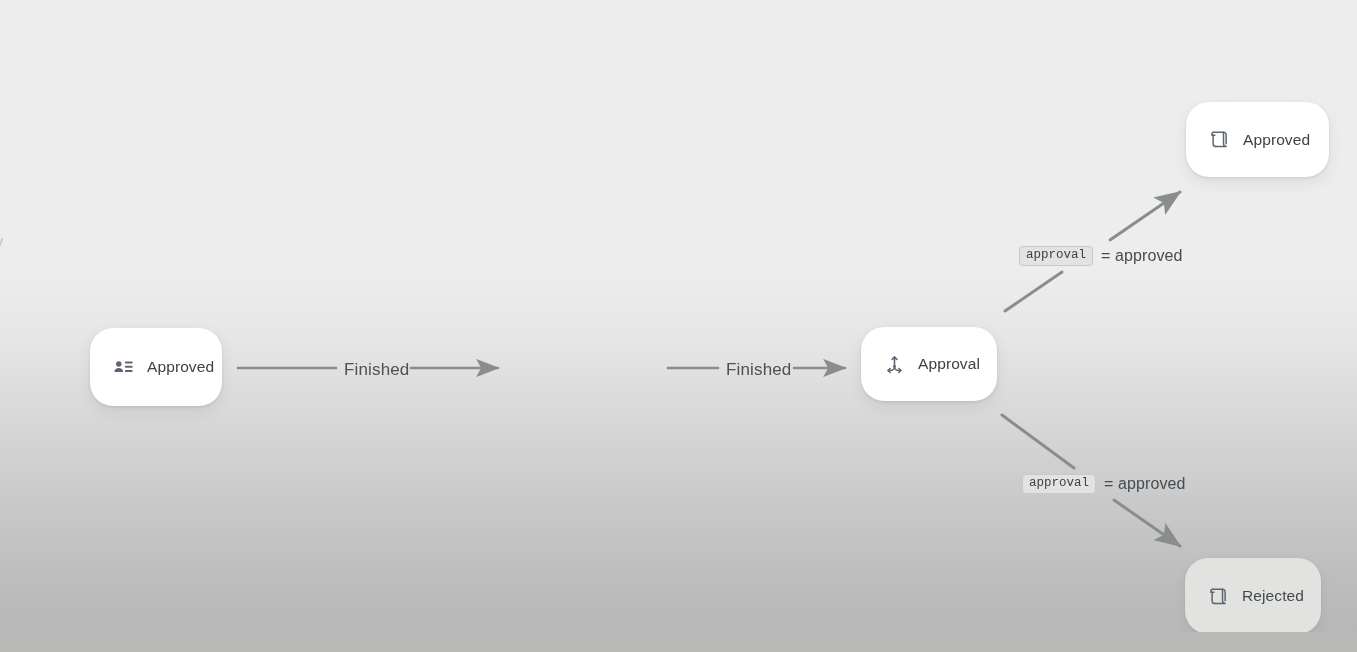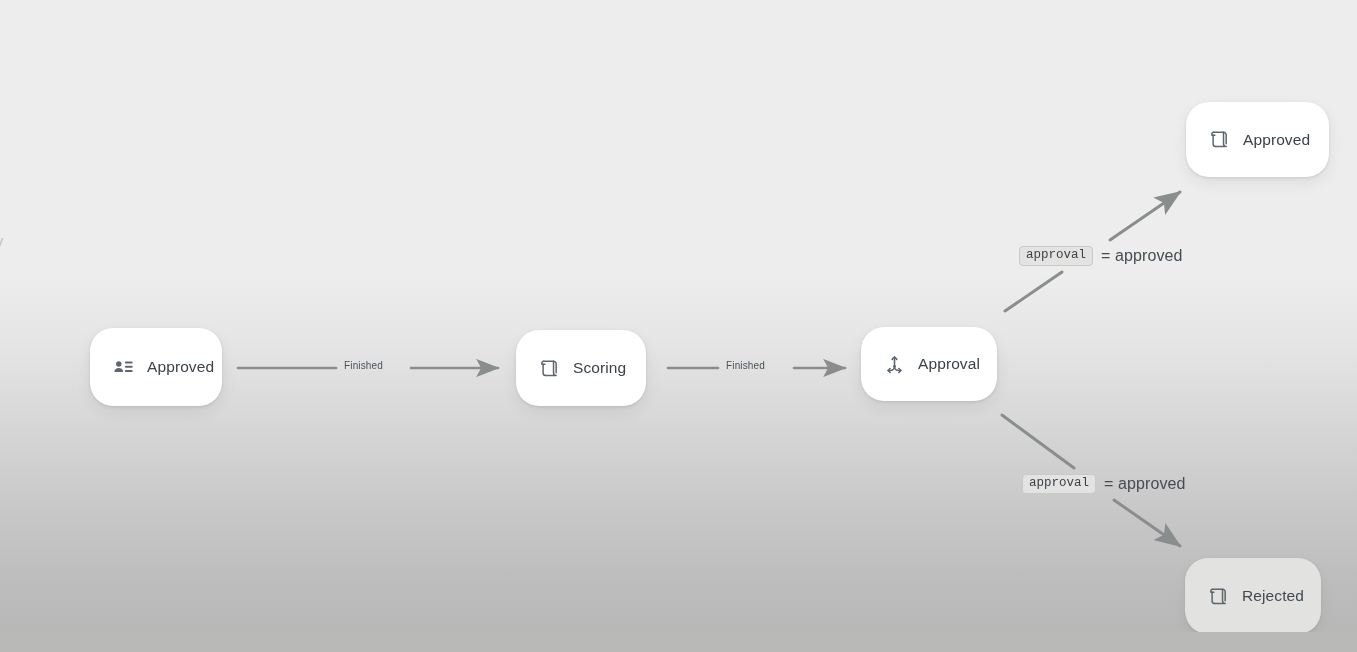--- a/index.html
+++ b/index.html
@@ -96,21 +96,21 @@
   #node-approval { left: 861px; top: 327px; width: 136px; height: 74px; }
   #node-approved { left: 1186px; top: 102px; width: 143px; height: 75px; }
   #node-rejected { left: 1185px; top: 558px; width: 136px; height: 76px;
                    background: #e2e2e0;
                    box-shadow: 0 1px 3px rgba(0,0,0,0.07), 0 5px 14px rgba(0,0,0,0.05); }
   #node-rejected .node-label { color: #424a51; }
 
   
   .edge-label {
     position: absolute;
-    font-size: 10px;
+    font-size: 17px;
     color: #4b5258;
     white-space: nowrap;
     letter-spacing: 0.15px;
     user-select: none;
   }
   #label-finished-1 { left: 344px; top: 360px; }
   #label-finished-2 { left: 726px; top: 360px; }
 
   .cond-label {
     position: absolute;
@@ -193,31 +193,20 @@
         <circle cx="6.6" cy="7.9" r="3.1" fill="#5d6670"></circle>
         <path d="M1.6 17.2c0-2.9 2.3-4.6 5-4.6s5 1.7 5 4.6z" fill="#5d6670"></path>
         <rect x="13.6" y="5.1" width="8.9" height="2.3" rx="1.1" fill="#5d6670"></rect>
         <rect x="13.6" y="10.0" width="8.9" height="2.3" rx="1.1" fill="#5d6670"></rect>
         <rect x="13.6" y="14.9" width="8.9" height="2.3" rx="1.1" fill="#5d6670"></rect>
       </svg>
     </span>
     <span class="node-label">Approved</span>
   </div>
 
-  <div class="node" id="node-scoring">
-    <span class="node-icon">
-      <svg viewBox="0 0 24 24" width="21" height="21" xmlns="http://www.w3.org/2000/svg" fill="none" stroke="#5d6670" stroke-width="1.7" stroke-linecap="round" stroke-linejoin="round">
-        <path d="M5.4 3.6h11.2v13.3a3 3 0 0 0 3 3H7.6"></path>
-        <path d="M5.4 3.6a2.1 2.1 0 0 0-2.1 2.1v1.5h3.4"></path>
-        <path d="M7.6 19.9a2.9 2.9 0 0 1-2.9-2.9V7.2"></path>
-        <path d="M16.6 3.6a3 3 0 0 1 3 3v10.3"></path>
-      </svg>
-    </span>
-    <span class="node-label">Scoring</span>
-  </div>
 
   <div class="node" id="node-approval">
     <span class="node-icon">
       <svg viewBox="0 0 24 24" width="21" height="21" xmlns="http://www.w3.org/2000/svg" fill="none" stroke="#5d6670" stroke-width="1.8" stroke-linecap="round" stroke-linejoin="round">
         <path d="M12 14.2V3.4"></path>
         <path d="M9.3 6.1 12 3.4l2.7 2.7"></path>
         <path d="M12 14.2c0 2.6 2.2 4.7 4.8 4.7h2.4"></path>
         <path d="M17 16.6l2.4 2.3-2.4 2.3"></path>
         <path d="M12 14.2c0 2.6-2.2 4.7-4.8 4.7H4.8"></path>
         <path d="M7 16.6 4.6 18.9 7 21.2"></path>

